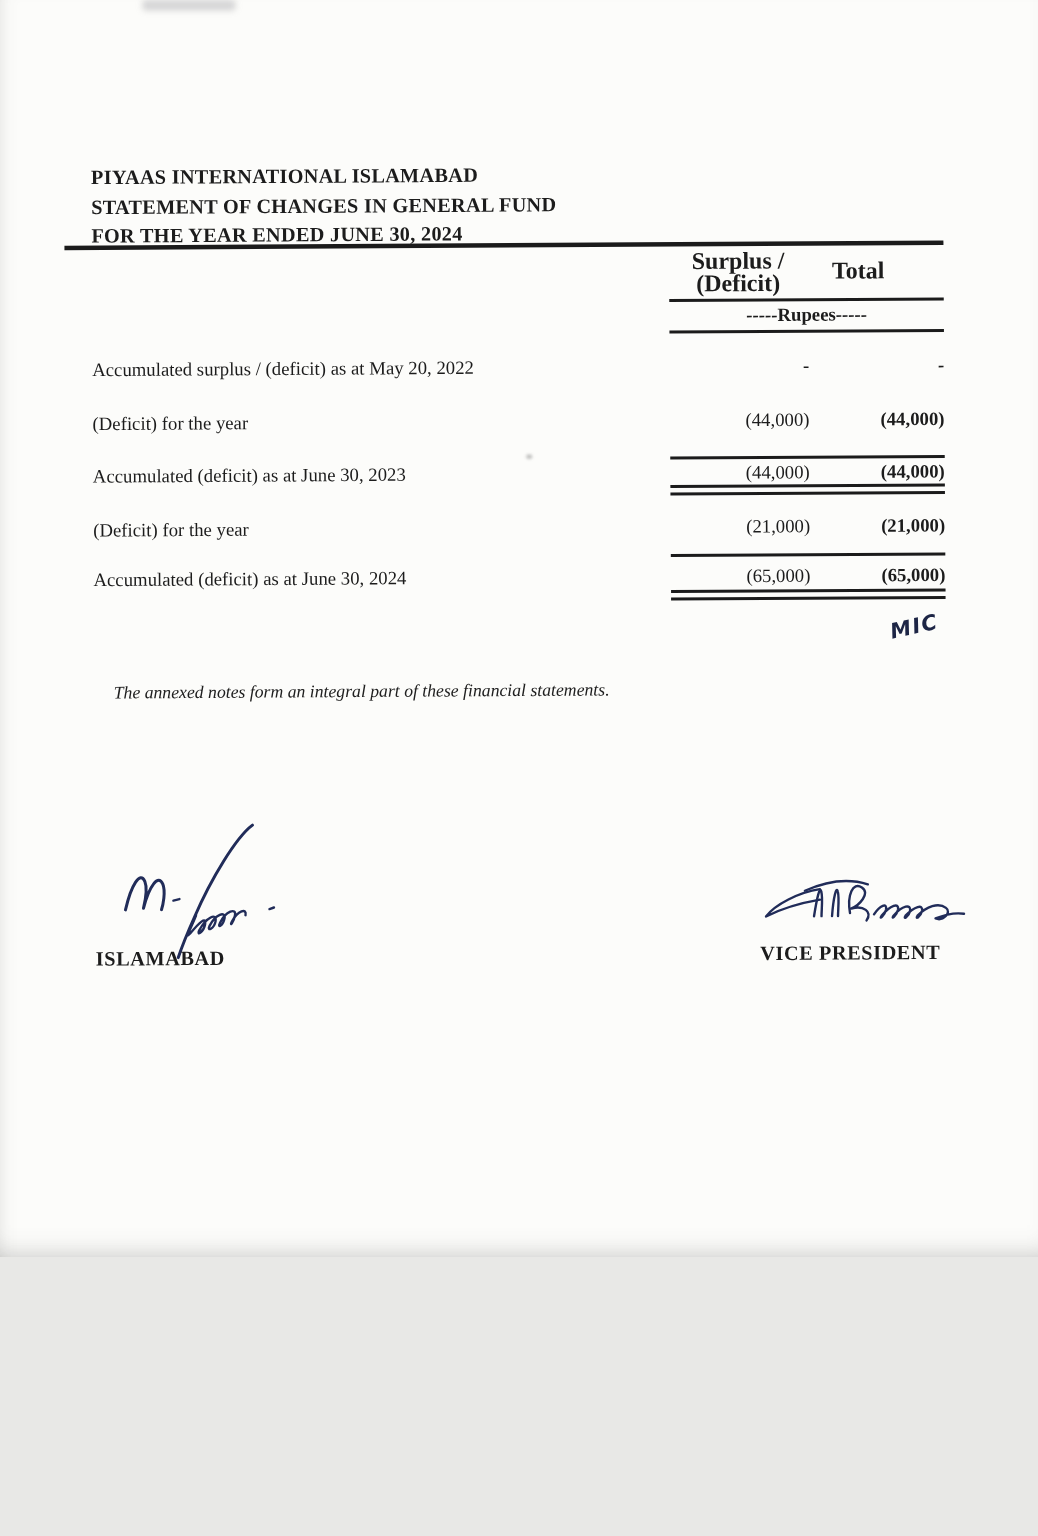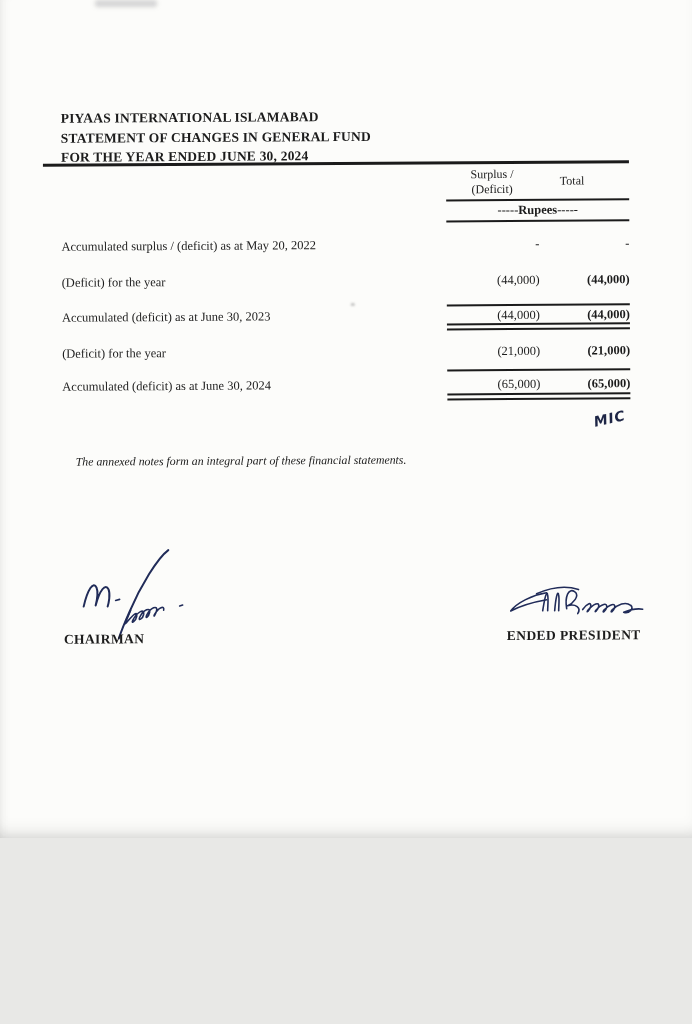--- a/index.html
+++ b/index.html
@@ -18,21 +18,21 @@
   .smudge-top{position:absolute;left:95px;top:0;width:62px;height:7px;background:rgba(110,110,120,.28);filter:blur(2px);border-radius:2px;}
   .speck{position:absolute;left:351px;top:303px;width:4px;height:3px;background:rgba(40,40,40,.3);filter:blur(1px);border-radius:50%;}
 
   
   .title-block{position:absolute;left:62px;top:107px;line-height:19.5px;font-weight:bold;font-size:13.5px;letter-spacing:.2px;}
 
   .rule{position:absolute;background:#1b1b1b;}
   .rule-title{left:44px;top:162px;width:586px;height:3px;}
 
   
-  .hdr{position:absolute;font-weight:normal;font-size:12px;text-align:center;line-height:15px;}
+  .hdr{position:absolute;font-weight:bold;font-size:16px;text-align:center;line-height:15px;}
   .hdr-surplus{left:447px;top:168px;width:92px;}
   .hdr-total{left:528px;top:175px;width:90px;}
   .rule-h1{left:447px;top:200px;width:183px;height:2px;}
   .rupees{position:absolute;left:447px;top:204px;width:183px;text-align:center;font-weight:bold;font-size:12.5px;}
   .rule-h2{left:447px;top:221px;width:183px;height:2px;}
 
   
   .row-label{position:absolute;left:62px;width:340px;font-size:12.5px;}
   .cell{position:absolute;font-size:12.5px;text-align:right;}
   .cell-surplus{left:447px;width:93px;}
@@ -121,24 +121,24 @@
 
     <div class="note">The annexed notes form an integral part of these financial statements.</div>
 
     <svg class="sig sig-chairman" viewBox="0 0 140 96">
       <path d="M7,62 C11,45 17,36 20,43 C22,48 20,57 19,61 C23,46 29,38 32,45 C34,50 32,59 31,62"></path>
       <path class="thin" d="M39,56 L43,55"></path>
       <path d="M92,6 C81,14 64,42 53,67 C48,78 44,88 42,94"></path>
       <path class="thin" d="M54,66 C50,76 46,82 50,78 C56,71 61,66 60,72 C59,77 54,80 56,76 C61,67 68,64 67,70 C66,75 61,77 63,73 C67,65 74,63 73,68 C72,73 68,75 70,71 C74,63 81,61 80,66 C79,71 76,74 78,70 C82,63 88,61 87,66"></path>
       <path class="thin" d="M103,62 L106,61"></path>
     </svg>
-    <div class="sig-label lbl-chairman">CHAIRMAN</div>
+    <div class="sig-label lbl-chairman">ISLAMABAD</div>
 
     <svg class="sig sig-vp" viewBox="0 0 150 48">
       <path class="thin" d="M42,12 C28,14 12,22 6,30 C16,25 30,21 42,19"></path>
       <path class="thin" d="M38,30 C40,18 42,9 43,14 C44,18 43,26 43,30 M50,30 C51,18 53,9 54,14 C55,18 54,26 54,30"></path>
       <path class="thin" d="M32,13 C48,6 62,5 74,9"></path>
       <path class="thin" d="M62,28 C60,16 64,7 70,11 C76,15 68,23 63,25 C71,23 77,27 73,33"></path>
       <path class="thin" d="M78,29 C82,23 87,21 86,26 C85,30 81,33 83,30 C89,23 95,21 94,26 C93,30 89,33 91,30 C97,23 103,22 102,27 C101,31 97,33 99,30 C105,24 111,22 110,27 C109,31 105,33 107,30 C113,24 121,21 126,25 C130,28 124,34 119,32 C124,30 132,28 138,29"></path>
     </svg>
-    <div class="sig-label lbl-vp">ENDED PRESIDENT</div>
+    <div class="sig-label lbl-vp">VICE PRESIDENT</div>
   </div>
 </div>
 
 </body></html>

